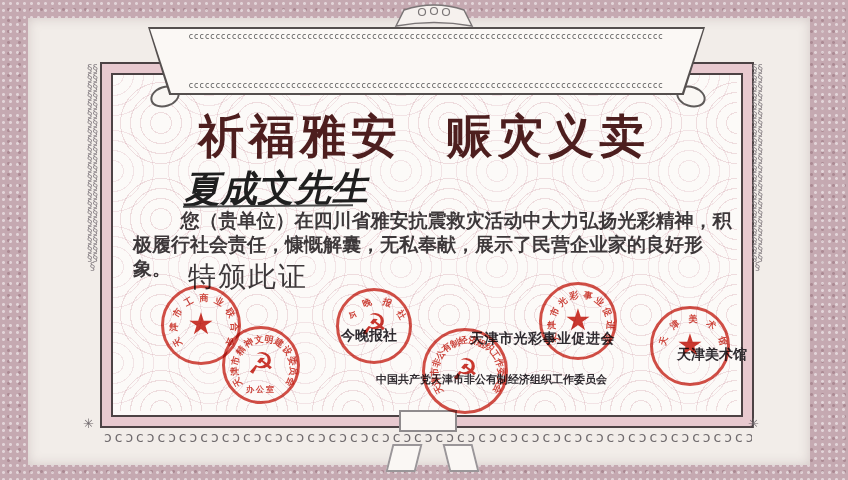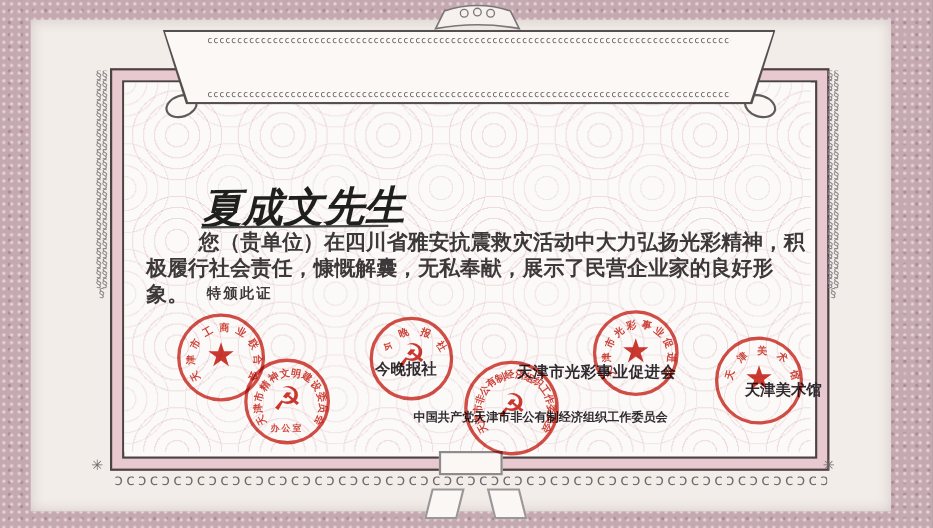--- a/index.html
+++ b/index.html
@@ -100,21 +100,21 @@
     background:#4a4a4a;z-index:4;transform:rotate(-.5deg);
   }
   .body-par{
     position:absolute;left:133px;top:208px;width:600px;z-index:4;
     font-size:19px;line-height:24px;font-weight:700;color:#3d383a;
     text-indent:2.5em;letter-spacing:0;
     font-family:"DejaVu Serif","DejaVu Sans",serif;
   }
   .issue-line{
     position:absolute;left:188px;top:258px;z-index:4;
-    font-size:13px;font-weight:700;letter-spacing:2px;color:#3d383a;
+    font-size:28px;font-weight:400;letter-spacing:2px;color:#3d383a;
     font-family:"DejaVu Serif","DejaVu Sans",serif;
   }
   .org{
     position:absolute;z-index:4;font-weight:700;color:#2f2b30;white-space:nowrap;
     font-family:"DejaVu Serif","DejaVu Sans",serif;
   }
   
   .seal{
     position:absolute;border-radius:50%;z-index:5;
     border:3px solid rgba(200,35,25,.8);
@@ -179,20 +179,24 @@
 
   <span class="curl l"></span>
   <span class="curl r"></span>
   <div class="banner">
     <div class="banner-in">
       <div class="chain top">cccccccccccccccccccccccccccccccccccccccccccccccccccccccccccccccccccccccccccccccccccccccccccccccccccccccccccccccccccccccccccccccccccccccccccccccccccccccccccccccc</div>
       <div class="chain bottom">cccccccccccccccccccccccccccccccccccccccccccccccccccccccccccccccccccccccccccccccccccccccccccccccccccccccccccccccccccccccccccccccccccccccccccccccccccccccccccccccc</div>
     </div>
   </div>
 
+  <div class="main-title">
+    <span>祈福雅安</span>
+    <span>赈灾义卖</span>
+  </div>
 
   <div class="recipient">夏成文先生</div>
   <div class="recipient-line"></div>
 
   <div class="body-par">您（贵单位）在四川省雅安抗震救灾活动中大力弘扬光彩精神，积极履行社会责任，慷慨解囊，无私奉献，展示了民营企业家的良好形象。</div>
   <div class="issue-line">特颁此证</div>
 
   <div class="org" style="left:341px;top:327px;font-size:14px;">今晚报社</div>
   <div class="org" style="left:470px;top:330px;font-size:14px;letter-spacing:.5px;">天津市光彩事业促进会</div>
   <div class="org" style="left:638px;top:346px;font-size:14px;margin-left:39px;">天津美术馆</div>

